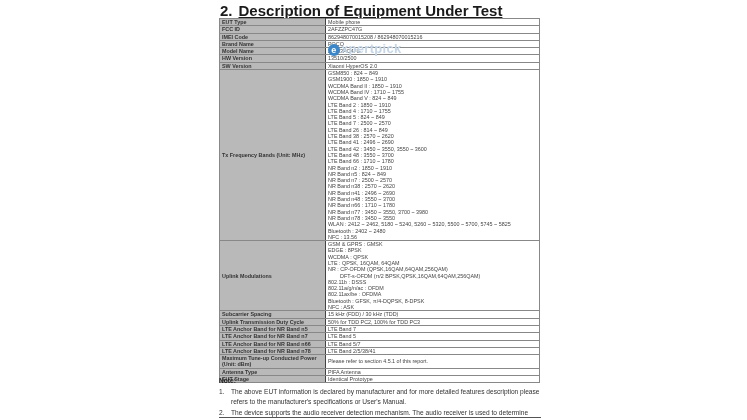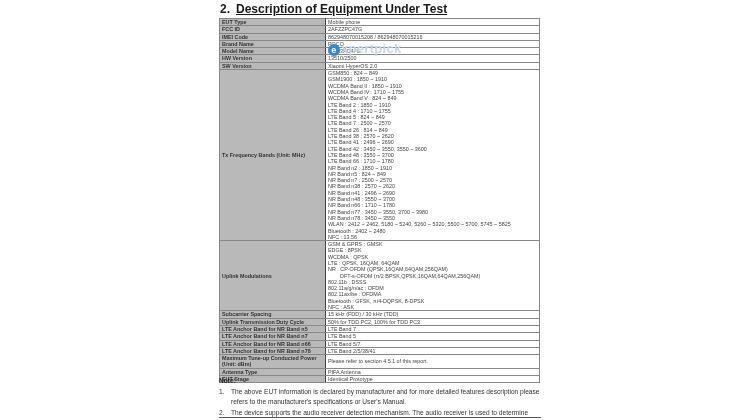--- a/index.html
+++ b/index.html
@@ -1,18 +1,18 @@
 <!DOCTYPE html>
 <html><head>
 <meta charset="utf-8">
 <style>
   html, body { margin:0; padding:0; }
   body { width:747px; height:420px; background:#ffffff; position:relative; overflow:hidden;
          font-family:"Liberation Sans", sans-serif; color:#222; }
-  .heading { position:absolute; left:220px; top:2px; font-size:12px; font-weight:bold; color:#1a1a1a; }
+  .heading { position:absolute; left:220px; top:2px; font-size:15px; font-weight:bold; color:#1a1a1a; }
   .heading .num { margin-right:6px; }
   .heading .txt { text-decoration:underline; }
   table.spec { position:absolute; left:219px; top:18px; width:321px; border-collapse:collapse;
                border:1.6px solid #1b1b1b; font-size:5.4px; line-height:6.3px; }
   table.spec td { border:0.8px solid #888; padding:0 2px; vertical-align:middle; }
   table.spec td.lbl { width:101px; background:#b9b9b9; font-weight:bold; color:#333; border-right:1.2px solid #444; }
   table.spec td.val { background:#fff; color:#444; }
   table.spec td.val div { white-space:nowrap; }
   td.val .indent { padding-left:12px; }
   .watermark { position:absolute; left:328px; top:41px; font-size:13px; font-weight:bold; color:#c4d6e8;

